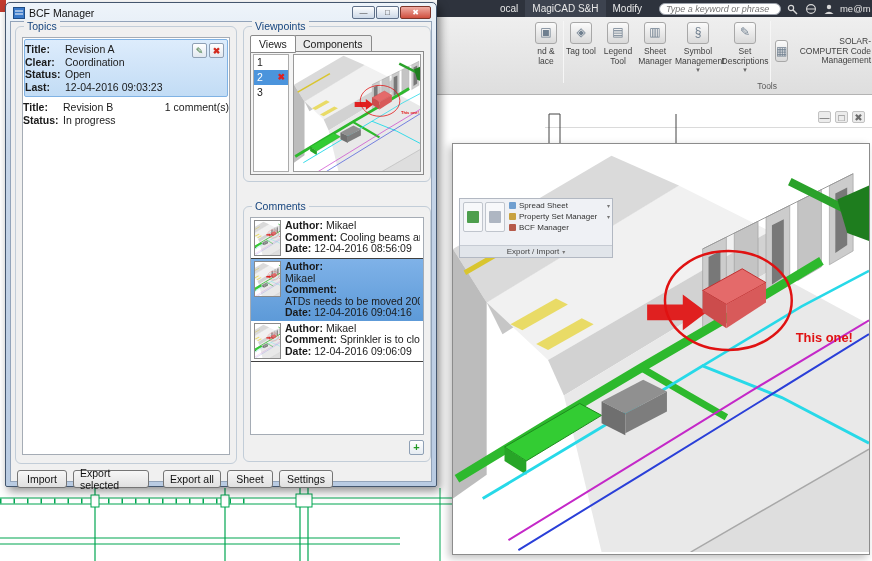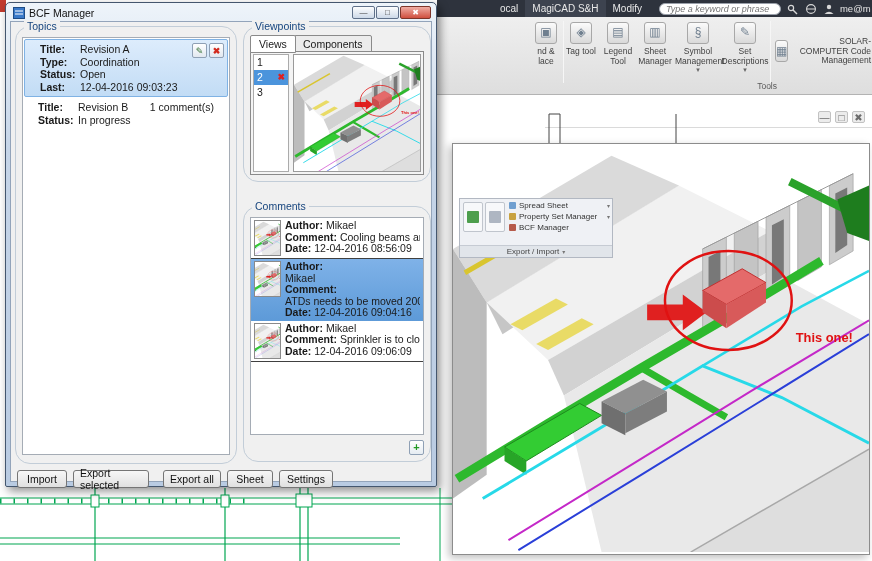--- a/index.html
+++ b/index.html
@@ -45,27 +45,27 @@
        box-shadow:3px 4px 10px rgba(0,0,0,.45)}
   .dlg-title{position:absolute;left:7px;top:2px;height:15px;display:flex;align-items:center;gap:4px;
              font-size:10.5px;color:#111}
   .winbtns{position:absolute;right:5px;top:3px;display:flex;gap:1px}
   .wbtn{width:23px;height:13px;border:1px solid #5f7089;border-radius:2px;font-size:8px;color:#333;
         background:linear-gradient(#fdfdfd,#cdd9e8);display:flex;align-items:center;justify-content:center}
   .wbtn.close{width:31px;background:linear-gradient(#f0ada4,#d0503f);border-color:#7e352a;color:#fff}
   .dlg-client{position:absolute;left:4px;top:18px;right:4px;bottom:4px;background:#f0f0f0;
               border:1px solid #93a4ba}
 
-  .grp{position:absolute;border:1px solid #c2cdd8;border-radius:15px}
+  .grp{position:absolute;border:1px solid #c2cdd8;border-radius:6px}
   .grp-label{position:absolute;top:-7px;left:8px;background:#f0f0f0;padding:0 3px;font-size:10.5px;
              color:#17457e;line-height:12px}
 
   .listbox{position:absolute;background:#fff;border:1px solid #a5acb5;overflow:hidden}
 
-  .topic{font-size:10.5px;position:relative;padding:3px 15px}
+  .topic{font-size:10.5px;position:relative;padding:3px 0}
   .topic-sel{margin:1px;background:linear-gradient(#ddecfc,#c2dcf5);border:1px solid #7fb2e4;border-radius:2px}
   .trow{display:flex;line-height:12.5px}
   .trow b{width:40px;flex:0 0 auto}
   .trow .right{margin-left:auto}
   .topic-btns{position:absolute;right:3px;top:3px;display:flex;gap:2px}
   .tbtn{width:15px;height:15px;border:1px solid #8fa0b5;border-radius:2px;background:linear-gradient(#fff,#e2e8f0);
         display:flex;align-items:center;justify-content:center;font-size:9px}
 
   .tab{position:absolute;font-size:10.5px;padding:2px 8px;border:1px solid #8a8a8a;background:#ececec;
        border-radius:2px 2px 0 0}
@@ -291,21 +291,21 @@
       <div class="grp" style="left:4px;top:4px;width:222px;height:438px">
         <div class="grp-label">Topics</div>
         <div class="listbox" style="left:6px;top:10px;right:6px;bottom:8px">
 
           <div class="topic topic-sel">
             <div class="trow">
                 <b>Title:</b>
                 <span>Revision A</span>
               </div>
             <div class="trow">
-                <b>Type:</b>
+                <b>Clear:</b>
                 <span>Coordination</span>
               </div>
             <div class="trow">
                 <b>Status:</b>
                 <span>Open</span>
               </div>
             <div class="trow">
                 <b>Last:</b>
                 <span>12-04-2016 09:03:23</span>
               </div>

